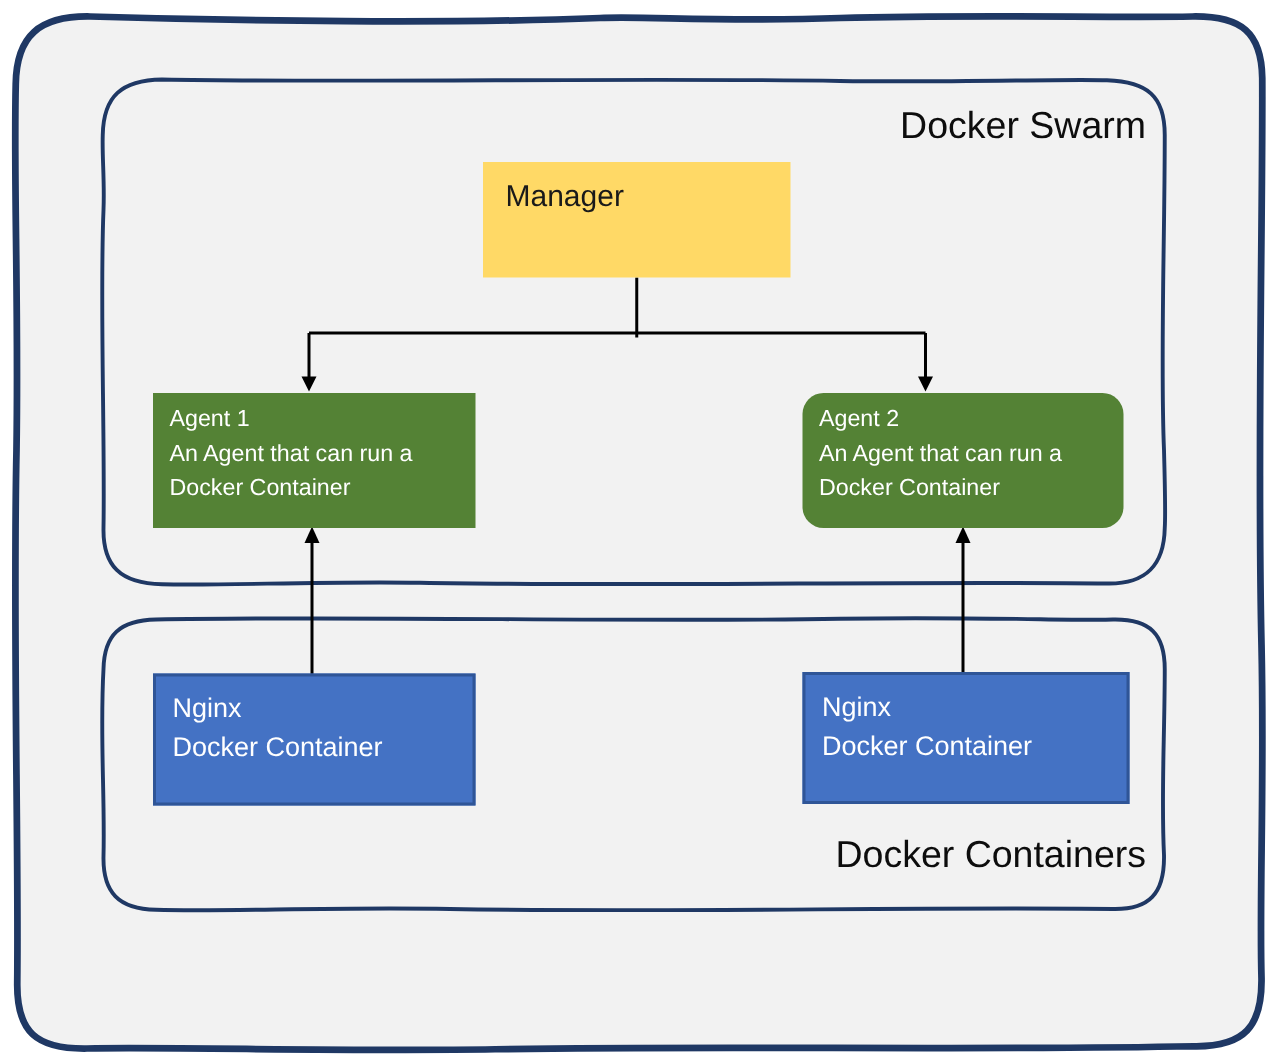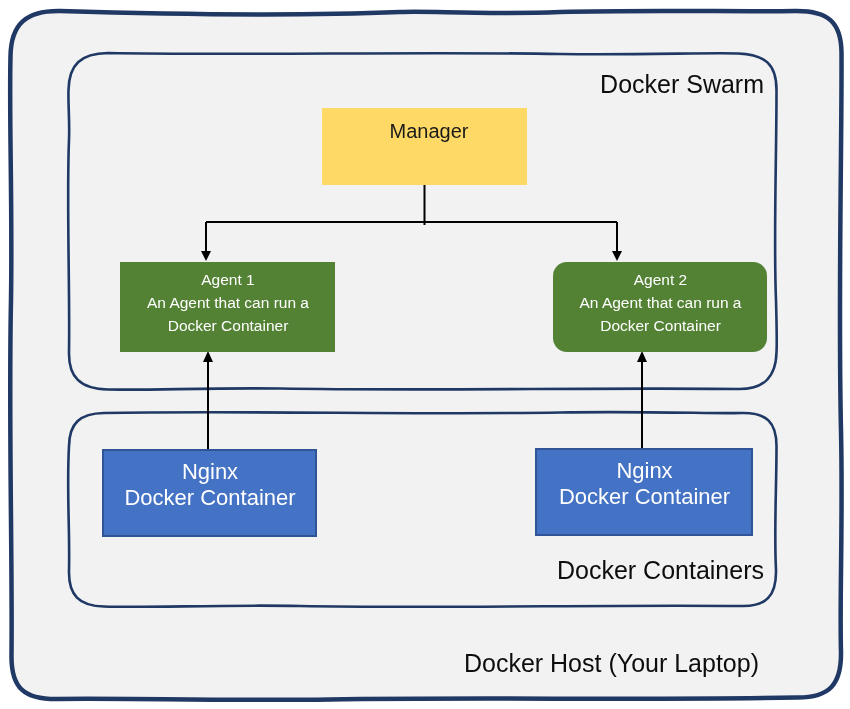--- a/index.html
+++ b/index.html
@@ -17,38 +17,37 @@
   html,body{margin:0;padding:0;background:#FFFFFF;}
   .stage{
     position:relative;width:850px;height:709px;overflow:hidden;
     font-family:"Liberation Sans","DejaVu Sans",sans-serif;
   }
   .layer{position:absolute;left:0;top:0;width:850px;height:709px;}
   .outline-host{fill:var(--canvas-fill);stroke:var(--navy-border);stroke-width:4.5;stroke-linejoin:round;}
   .outline-group{fill:none;stroke:var(--navy-border);stroke-width:2.6;stroke-linejoin:round;}
   .conn{stroke:var(--connector);stroke-width:2;fill:none;}
   .arrowhead{fill:var(--connector);stroke:none;}
-  .node{position:absolute;box-sizing:border-box;text-align:center;}
+  .node{position:absolute;box-sizing:border-box;}
   .node-manager{
     left:322px;top:108px;width:205px;height:77px;
     background:var(--manager-fill);color:var(--box-text-dark);
     font-size:20px;line-height:30px;padding:8px 6px 0 15px;
   }
   .node-agent{
     width:215px;height:90px;background:var(--agent-fill);
     color:var(--box-text-light);font-size:15.5px;line-height:23px;
     padding:6px 10px 0 11px;
-    margin-left:18px;
   }
   .node-agent.a1{left:102px;top:262px;}
   .node-agent.a2{left:535px;top:262px;width:214px;border-radius:14px;}
   .node-nginx{
     width:215px;height:88px;background:var(--container-fill);
     border:2px solid var(--container-border);
-    color:var(--box-text-light);font-size:22px;line-height:26px;
+    color:var(--box-text-light);font-size:18px;line-height:26px;
     padding:8px 10px 0 11px;
   }
   .node-nginx.n1{left:102px;top:449px;}
   .node-nginx.n2{left:535px;top:448px;width:218px;}
   .zone-label{
     position:absolute;color:var(--label-text);font-size:25px;line-height:28px;
     white-space:nowrap;
   }
   .zone-label.swarm{top:70px;right:86px;}
   .zone-label.containers{top:556px;right:86px;}
@@ -110,21 +109,20 @@
     <polygon class="arrowhead" points="617,261 612,251 622,251"></polygon>
 
     <path class="conn" d="M 208 450 L 208 361"></path>
     <polygon class="arrowhead" points="208,351 203,362 213,362"></polygon>
     <path class="conn" d="M 642 449 L 642 361"></path>
     <polygon class="arrowhead" points="642,351 637,362 647,362"></polygon>
   </svg>
 
   <div class="zone-label swarm">Docker Swarm</div>
   <div class="zone-label containers">Docker Containers</div>
-  <div class="zone-label host">Docker Host (Your Laptop)</div>
 
   <div class="node node-manager">
     <div>Manager</div>
   </div>
 
   <div class="node node-agent a1">
     <div>Agent 1</div>
     <div>An Agent that can run a Docker Container</div>
   </div>
   <div class="node node-agent a2">

